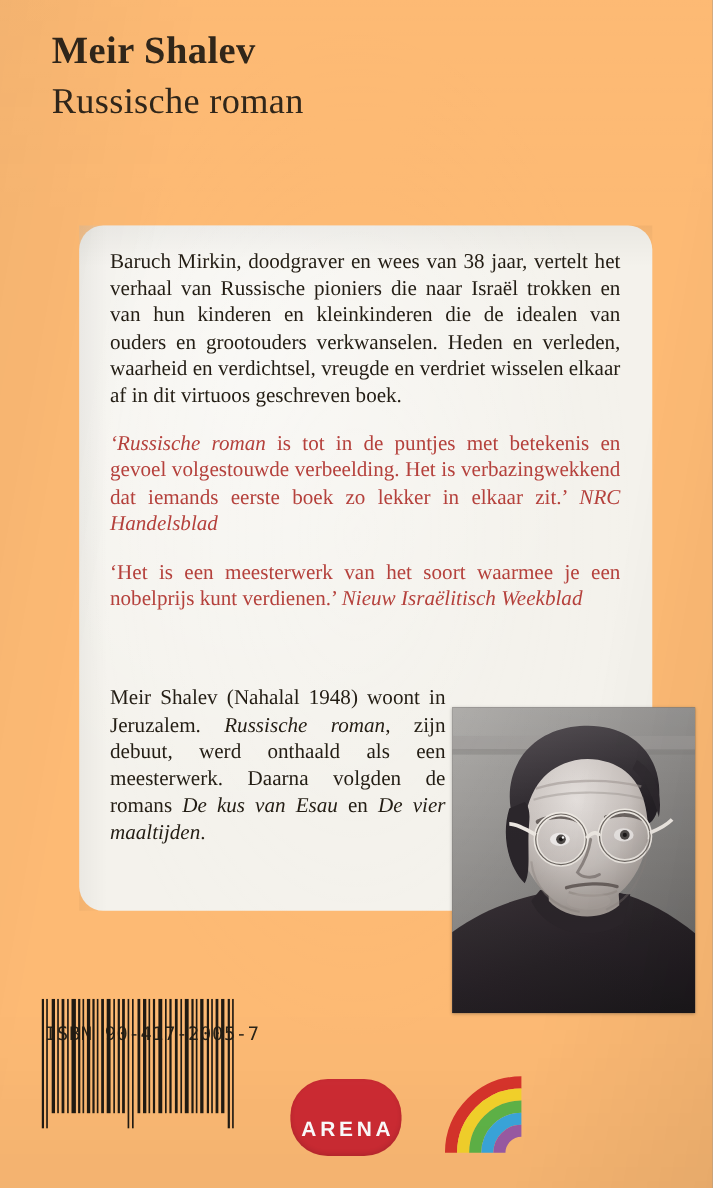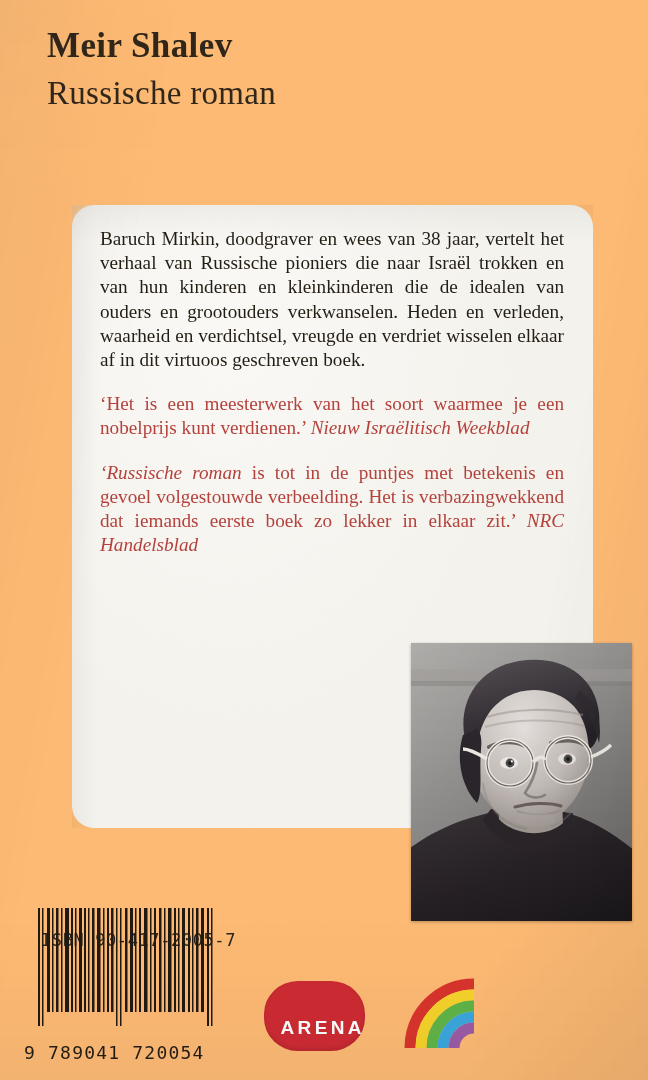--- a/index.html
+++ b/index.html
@@ -175,21 +175,21 @@
     height: 70px;
     border-radius: 34px / 33px;
     background: #CE2B33;
     box-shadow: inset 0 -2px 5px rgba(0,0,0,0.12);
   }
   #arena .arena-word {
     position: absolute;
     left: 0;
     right: 0;
     bottom: 12px;
-    text-align: right;
+    text-align: center;
     font-family: "Liberation Sans", sans-serif;
     font-weight: bold;
     font-size: 19px;
     letter-spacing: 3.4px;
     color: #ffffff;
     text-indent: 3.4px;
   }
 
   
   #rainbow {
@@ -218,26 +218,27 @@
 <div id="cover">
 
   <div class="author-name">Meir Shalev</div>
   <div class="book-title">Russische roman</div>
 
   <div id="panel">
     <div class="panel-inner">
 
       <p class="synopsis">Baruch Mirkin, doodgraver en wees van 38 jaar, vertelt het verhaal van Russische pioniers die naar Israël trokken en van hun kinderen en kleinkinderen die de idealen van ouders en grootouders verkwanselen. Heden en verleden, waarheid en verdichtsel, vreugde en verdriet wisselen elkaar af in dit virtuoos geschreven boek.</p>
 
+      <p class="quote q2"><i>‘Russische roman</i><span> is tot in de puntjes met betekenis en gevoel volgestouwde verbeelding. Het is verbazingwekkend dat iemands eerste boek zo lekker in elkaar zit.’ </span><i>NRC Handelsblad</i></p>
+
       <p class="quote q1"><span>‘Het is een meesterwerk van het soort waarmee je een nobelprijs kunt verdienen.’ </span><i>Nieuw Israëlitisch Weekblad</i></p>
 
-      <p class="quote q2"><i>‘Russische roman</i><span> is tot in de puntjes met betekenis en gevoel volgestouwde verbeelding. Het is verbazingwekkend dat iemands eerste boek zo lekker in elkaar zit.’ </span><i>NRC Handelsblad</i></p>
-
     </div>
 
+    <p class="bio"><span>Meir Shalev (Nahalal 1948) woont in Jeruzalem. </span><i>Russische roman</i><span>, zijn debuut, werd onthaald als een meesterwerk. Daarna volgden de romans </span><i>De kus van Esau</i><span> en </span><i>De vier maaltijden</i><span>.</span></p>
   </div>
 
   <div id="photo">
     <svg viewBox="0 0 221 278" preserveAspectRatio="none">
       <defs>
         <linearGradient id="bgGrad" x1="0" y1="0" x2="1" y2="1">
           <stop offset="0%" stop-color="#a9a7a4"></stop>
           <stop offset="45%" stop-color="#8f8d8b"></stop>
           <stop offset="100%" stop-color="#6e6c6a"></stop>
         </linearGradient>
@@ -350,21 +351,20 @@
         <rect x="146" y="0" width="3" height="104"></rect>
         <rect x="152" y="0" width="2" height="104"></rect>
         <rect x="156" y="0" width="1.5" height="104"></rect>
         <rect x="160" y="0" width="2.5" height="104"></rect>
         <rect x="165" y="0" width="3" height="104"></rect>
         <rect x="171" y="0" width="2" height="118"></rect>
         <rect x="175" y="0" width="1.5" height="118"></rect>
       </g>
     </svg>
   </div>
-  <div class="barcode-digits">9 789041 720054</div>
 
   <div id="arena">
     <div class="arena-word">ARENA</div>
   </div>
 
   <div id="rainbow">
     <svg viewBox="0 0 72 72">
       <g fill="none" stroke-linecap="butt">
         <path d="M 6 70 A 64 64 0 0 1 70 6" stroke="#D8342B" stroke-width="11"></path>
         <path d="M 17 70 A 53 53 0 0 1 70 17" stroke="#F5D32B" stroke-width="11"></path>

